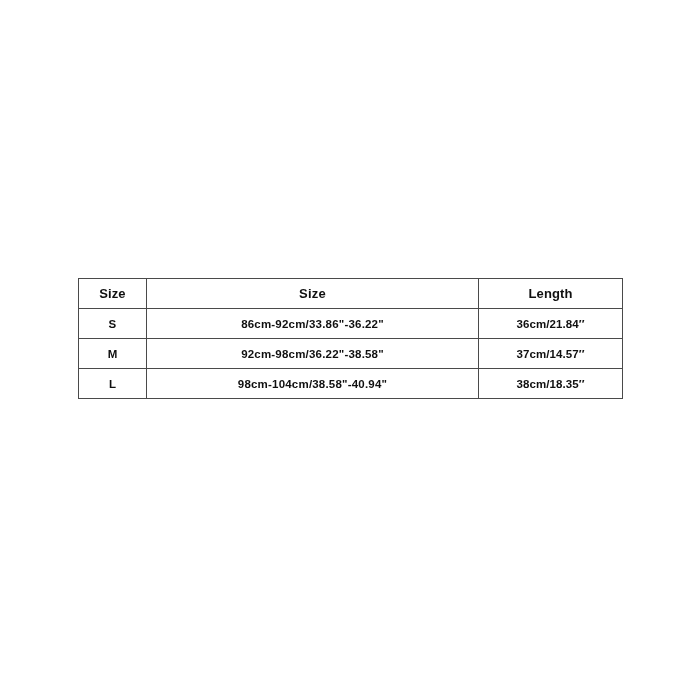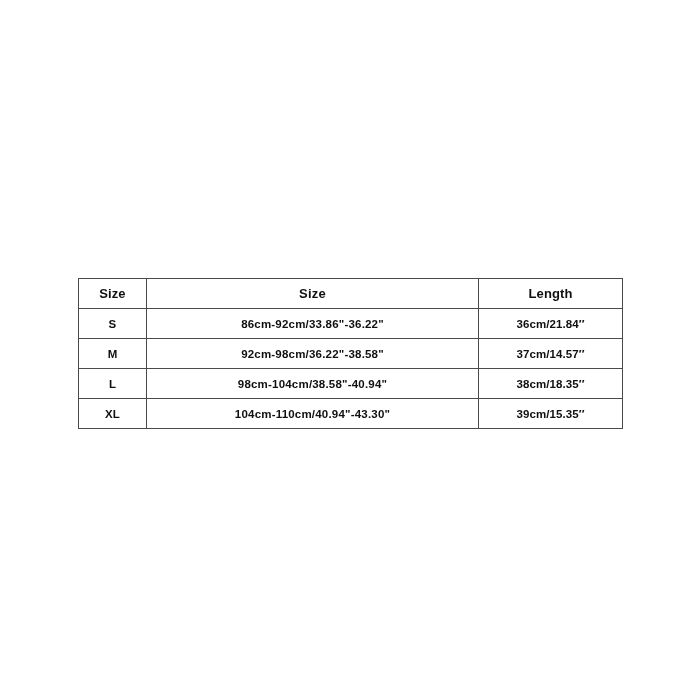--- a/index.html
+++ b/index.html
@@ -84,21 +84,16 @@
         <tr>
           <td>M</td>
           <td>92cm-98cm/36.22"-38.58"</td>
           <td>37cm/14.57′′</td>
         </tr>
         <tr>
           <td>L</td>
           <td>98cm-104cm/38.58"-40.94"</td>
           <td>38cm/18.35′′</td>
         </tr>
-        <tr>
-          <td>XL</td>
-          <td>104cm-110cm/40.94"-43.30"</td>
-          <td>39cm/15.35′′</td>
-        </tr>
       </tbody>
     </table>
   </div>
 </div>
 
 </body></html>

